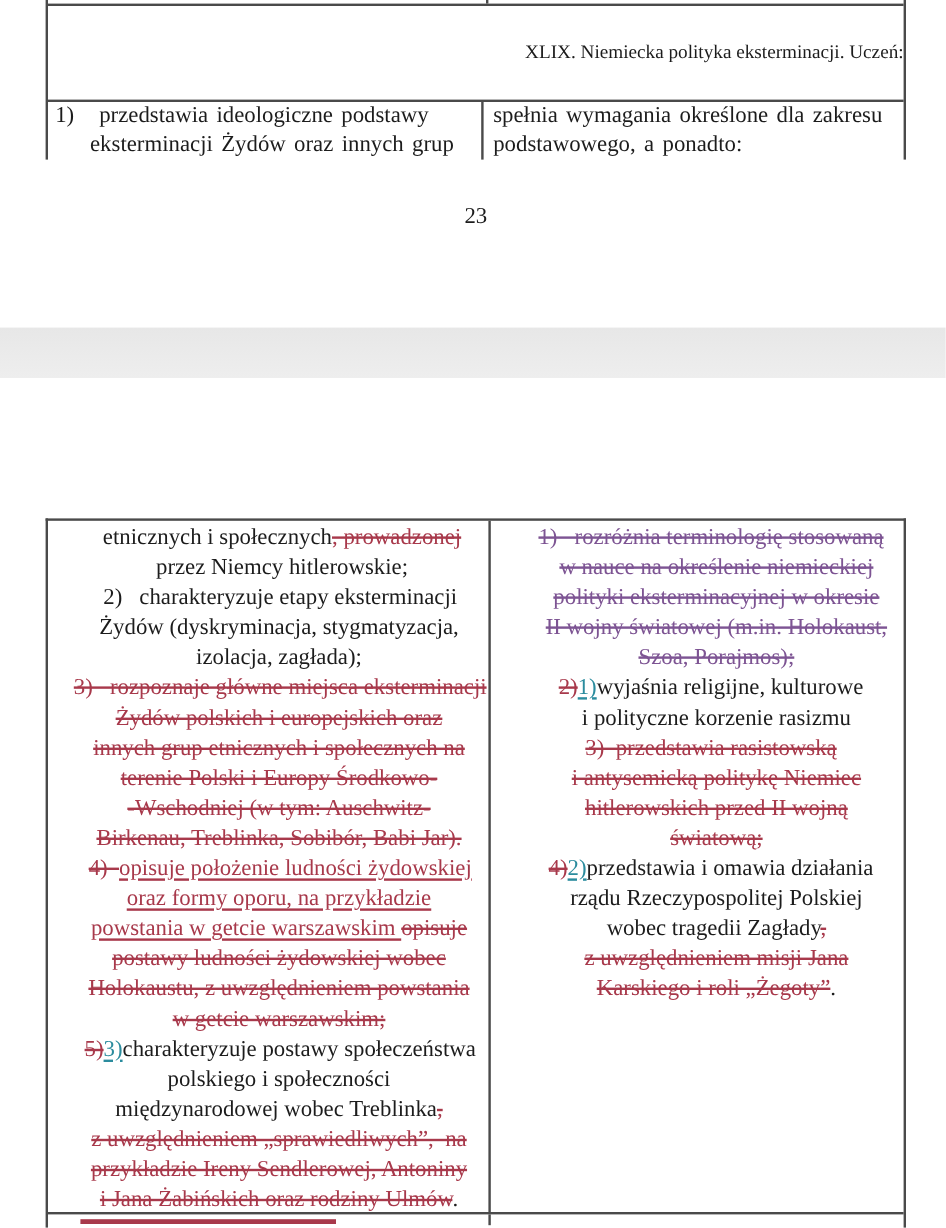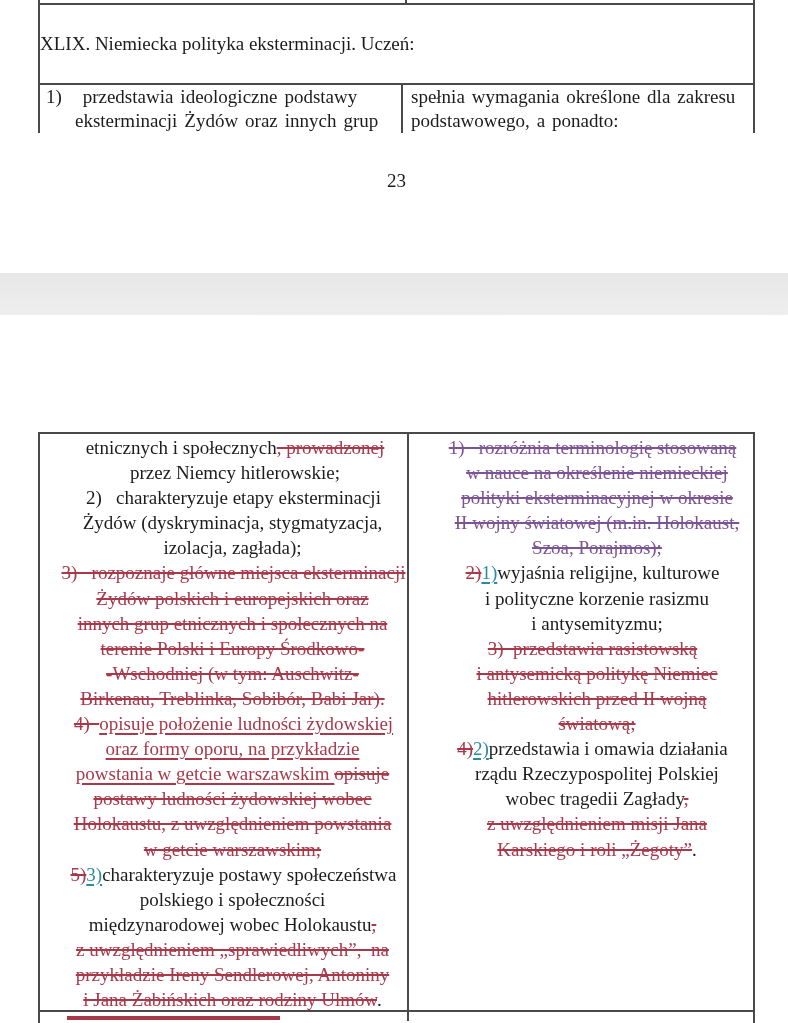--- a/index.html
+++ b/index.html
@@ -15,22 +15,22 @@
     width:788px;height:1023px;background:#ffffff;position:relative;overflow:hidden;
     font-family:"Liberation Serif","DejaVu Serif",serif;color:var(--k);
   }
   .abs{position:absolute;}
 
   
   #tt{left:38px;top:0;width:717px;box-sizing:border-box;
       border-left:2px solid var(--bd);border-right:2px solid var(--bd);}
   #tt-sliver{height:3px;border-bottom:2px solid var(--bd);position:relative;}
   #tt-sliver .vdiv{position:absolute;left:365px;top:0;width:2px;height:3px;background:var(--bd);}
-  #tt-header{height:78px;border-bottom:2px solid var(--bd);text-align:left;
-             font-size:19px;line-height:78px;white-space:pre;}
+  #tt-header{height:78px;border-bottom:2px solid var(--bd);text-align:right;
+             font-size:16px;line-height:78px;white-space:pre;}
   #tt-row{display:flex;height:48px;font-size:19px;line-height:24px;box-sizing:border-box;}
   #tt-row .cl{width:363px;border-right:2px solid var(--bd);box-sizing:border-box;
               padding-left:6px;overflow:hidden;}
   #tt-row .cr{flex:1;padding-left:8px;overflow:hidden;}
   #tt-row .line{white-space:pre;word-spacing:2.2px;}
   .pt-num{padding-left:0;}
   .pt-cont{padding-left:29px;}
   .pr{padding-left:0;}
 
   
@@ -104,34 +104,33 @@
         <div class="line l-cont"><span class="run d">-Wschodniej (w tym: Auschwitz-</span></div>
         <div class="line l-cont"><span class="run d">Birkenau, Treblinka, Sobibór, Babi Jar).</span></div>
         <div class="line l-num"><span class="run d">4)  </span><span class="run i">opisuje położenie ludności żydowskiej</span></div>
         <div class="line l-cont"><span class="run i">oraz formy oporu, na przykładzie</span></div>
         <div class="line l-cont"><span class="run i">powstania w getcie warszawskim </span><span class="run d">opisuje</span></div>
         <div class="line l-cont"><span class="run d">postawy ludności żydowskiej wobec</span></div>
         <div class="line l-cont"><span class="run d">Holokaustu, z uwzględnieniem powstania</span></div>
         <div class="line l-cont"><span class="run d">w getcie warszawskim;</span></div>
         <div class="line l-num"><span class="run d">5)</span><span class="run n">3)</span><span class="run k">charakteryzuje postawy społeczeństwa</span></div>
         <div class="line l-cont"><span class="run k">polskiego i społeczności</span></div>
-        <div class="line l-cont"><span class="run k">międzynarodowej wobec Holokaustu</span><span class="run d">,</span></div>
+        <div class="line l-cont"><span class="run k">międzynarodowej wobec Treblinka</span><span class="run d">,</span></div>
         <div class="line l-cont"><span class="run d">z uwzględnieniem „sprawiedliwych”,  na</span></div>
         <div class="line l-cont"><span class="run d">przykładzie Ireny Sendlerowej, Antoniny</span></div>
         <div class="line l-cont"><span class="run d">i Jana Żabińskich oraz rodziny Ulmów</span><span class="run k">.</span></div>
       </div>
     <div class="cr" id="bt-right">
         <div class="line r-num"><span class="run p">1)   rozróżnia terminologię stosowaną</span></div>
         <div class="line r-cont"><span class="run p">w nauce na określenie niemieckiej</span></div>
         <div class="line r-cont"><span class="run p">polityki eksterminacyjnej w okresie</span></div>
         <div class="line r-cont"><span class="run p">II wojny światowej (m.in. Holokaust,</span></div>
         <div class="line r-cont"><span class="run p">Szoa, Porajmos);</span></div>
         <div class="line r-num"><span class="run d">2)</span><span class="run n">1)</span><span class="run k">wyjaśnia religijne, kulturowe</span></div>
         <div class="line r-cont"><span class="run k">i polityczne korzenie rasizmu</span></div>
-        <div class="line r-cont"><span class="run k">i antysemityzmu;</span></div>
         <div class="line r-num"><span class="run d">3)  przedstawia rasistowską</span></div>
         <div class="line r-cont"><span class="run d">i antysemicką politykę Niemiec</span></div>
         <div class="line r-cont"><span class="run d">hitlerowskich przed II wojną</span></div>
         <div class="line r-cont"><span class="run d">światową;</span></div>
         <div class="line r-num"><span class="run d">4)</span><span class="run n">2)</span><span class="run k">przedstawia i omawia działania</span></div>
         <div class="line r-cont"><span class="run k">rządu Rzeczypospolitej Polskiej</span></div>
         <div class="line r-cont"><span class="run k">wobec tragedii Zagłady</span><span class="run d">,</span></div>
         <div class="line r-cont"><span class="run d">z uwzględnieniem misji Jana</span></div>
         <div class="line r-cont"><span class="run d">Karskiego i roli „Żegoty”</span><span class="run k">.</span></div>
       </div>

